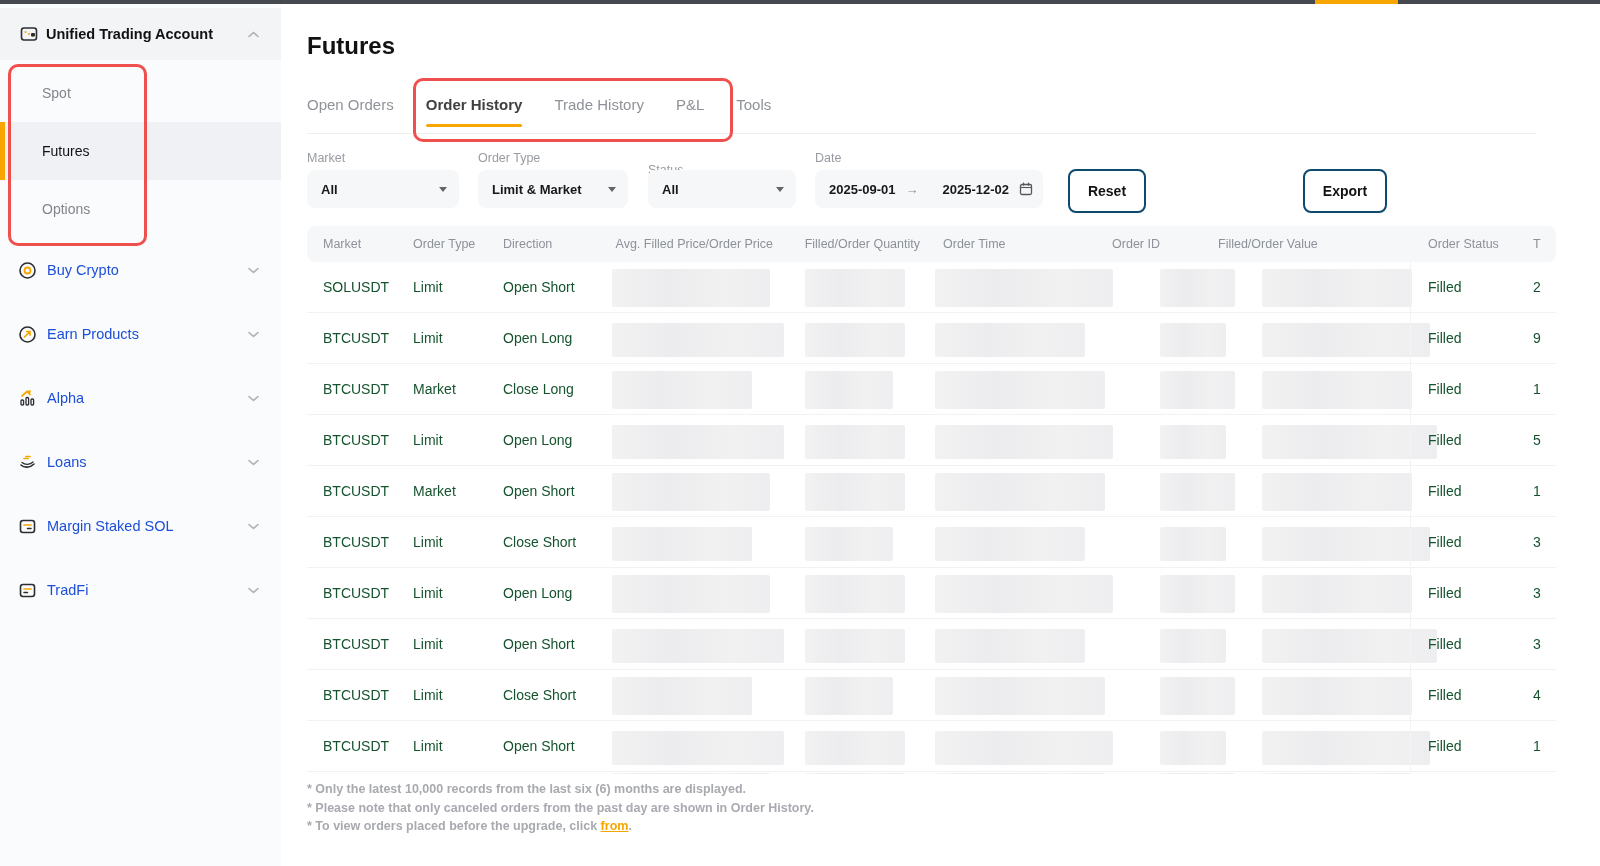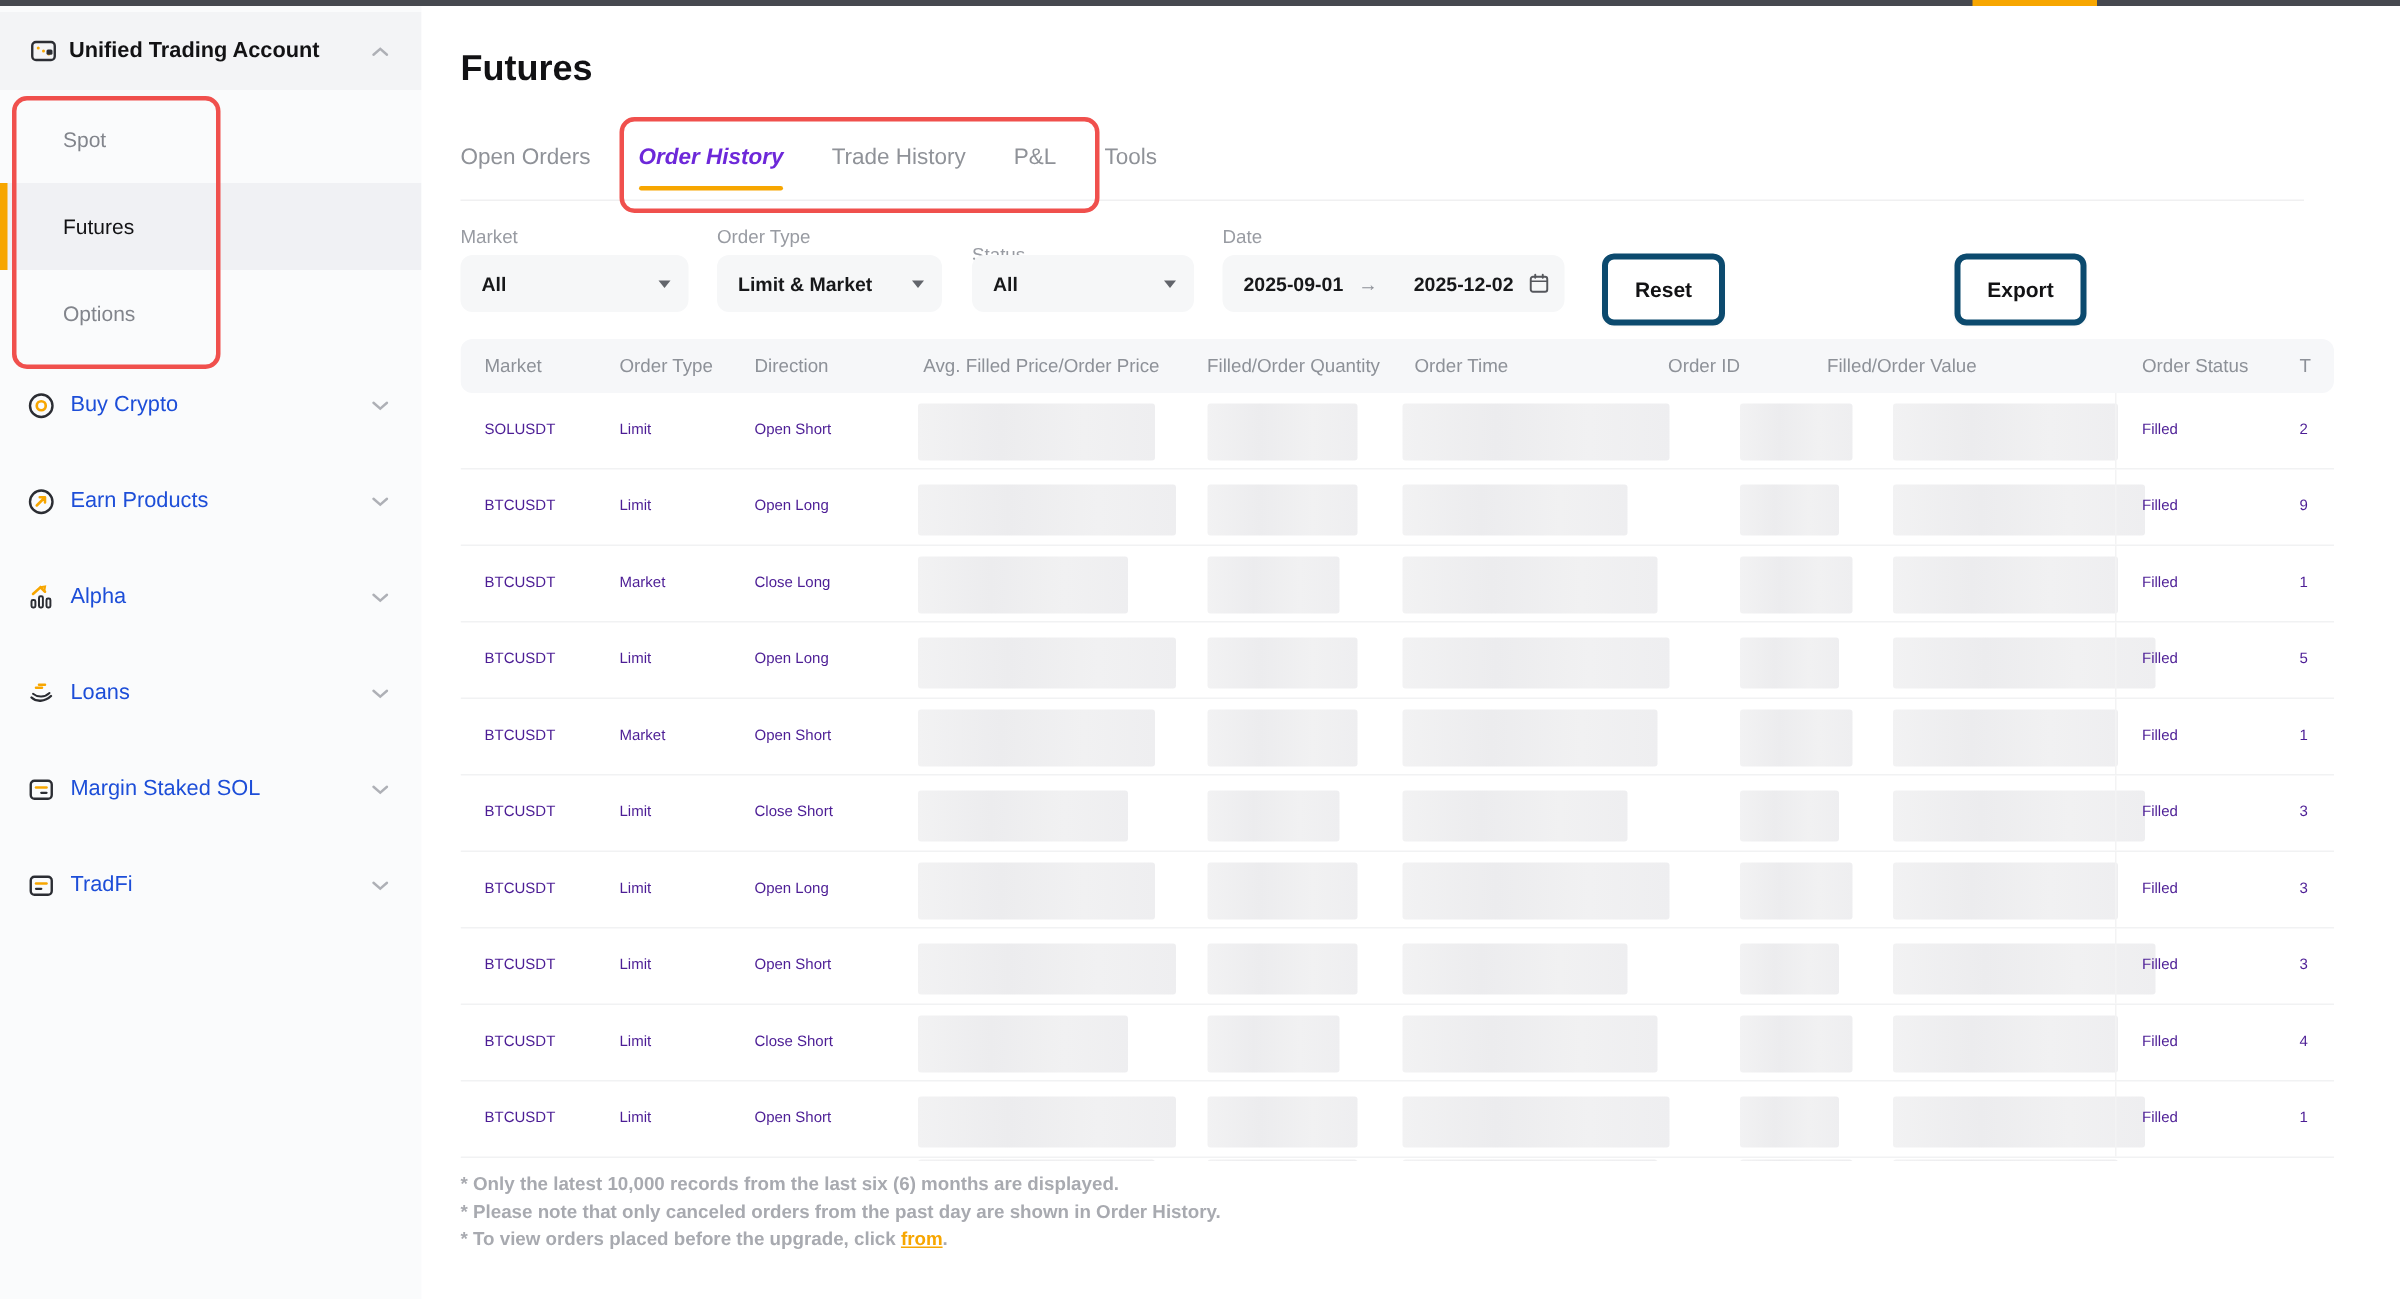--- a/index.html
+++ b/index.html
@@ -27,45 +27,45 @@
   .menu-item{position:absolute;left:0;width:281px;height:42px;display:flex;align-items:center;cursor:pointer;}
   .menu-item .ic{margin-left:18px;width:19px;height:19px;flex:0 0 19px;}
   .menu-item .lbl{margin-left:10px;font-size:14.5px;color:#1d4ed8;}
   .menu-item .chev{margin-left:auto;margin-right:22px;}
 
   
   .main{position:absolute;left:281px;top:4px;width:1319px;height:862px;background:#ffffff;}
   .page-title{position:absolute;left:26px;top:28px;font-size:24px;font-weight:700;color:#121214;}
   .tabs{position:absolute;left:26px;top:92px;display:flex;align-items:center;}
   .tab{font-size:15px;color:#8f9298;margin-right:32px;cursor:pointer;position:relative;padding-bottom:14px;}
-  .tab.active{color:#6d28d9;font-weight:700;font-style:italic;}
+  .tab.active{color:#404040;font-weight:700;}
   .tab.active .underline{position:absolute;left:0;bottom:0;width:100%;height:3px;background:#f7a600;border-radius:2px;}
   .tabs-divider{position:absolute;left:26px;top:129px;width:1229px;height:1px;background:#f0f0f1;}
   .tabs-redbox{position:absolute;left:132px;top:74px;width:314px;height:58px;border:3px solid #f0504d;border-radius:10px;pointer-events:none;}
 
   
   .flabel{position:absolute;top:147px;font-size:12.5px;color:#989ba2;}
   .fbox{position:absolute;top:166px;height:38px;background:#f6f7f8;border-radius:8px;display:flex;align-items:center;box-sizing:border-box;cursor:pointer;}
   .fbox .val{margin-left:14px;font-size:13px;font-weight:700;color:#17181a;}
   .caret{margin-left:auto;margin-right:12px;width:0;height:0;border-left:4.5px solid transparent;border-right:4.5px solid transparent;border-top:5.5px solid #62656b;}
   .datebox .val{font-weight:700;font-size:13px;}
   .datebox .arrow{margin:0 10px;color:#8d9097;font-size:13px;}
-  .btn{position:absolute;top:165px;height:40px;background:#fff;border:4px solid #0c4a6e;border-radius:8px;display:flex;align-items:center;justify-content:center;font-size:14px;font-weight:700;color:#121214;cursor:pointer;box-shadow:0 1px 2px rgba(0,0,0,0.03);}
+  .btn{position:absolute;top:165px;height:40px;background:#fff;border:2px solid #0c4a6e;border-radius:8px;display:flex;align-items:center;justify-content:center;font-size:14px;font-weight:700;color:#121214;cursor:pointer;box-shadow:0 1px 2px rgba(0,0,0,0.03);}
 
   
   .table{position:absolute;left:26px;top:222px;width:1255px;height:548px;overflow:hidden;}
   .thead{position:relative;width:1249px;height:36px;background:#f6f7f9;border-radius:8px;}
   .hcell{position:absolute;top:0;height:36px;line-height:36px;font-size:12.5px;color:#8d9198;white-space:nowrap;}
   .h1{left:16px;} .h2{left:106px;} .h3{left:196px;}
   .h4{left:240px;width:226px;text-align:right;} .h5{left:486px;width:127px;text-align:right;}
   .h6{left:636px;} .h7{left:763px;width:90px;text-align:right;}
   .h8{left:911px;} .h9{left:1121px;} .h10{left:1226px;}
   .tbody{position:relative;}
   .trow{position:relative;width:1249px;height:50px;border-bottom:1px solid #f1f2f3;}
-  .trow .c{position:absolute;top:0;height:50px;line-height:50px;font-size:10px;color:#4c1d95;white-space:nowrap;}
+  .trow .c{position:absolute;top:0;height:50px;line-height:50px;font-size:14px;color:#14532d;white-space:nowrap;}
   .c-market{left:16px;} .c-type{left:106px;} .c-dir{left:196px;}
   .c-status{left:1121px;} .c-tail{left:1226px;}
   .red{color:#ef454a;} .green{color:#20b26c;}
   .stickyline{position:absolute;left:1103px;top:0;height:50px;width:1px;background:#f3f3f4;}
   .rb{position:absolute;top:7px;height:38px;border-radius:2px;
       background:linear-gradient(90deg,#f2f2f3 0%,#ececee 35%,#f1f1f2 70%,#eeeef0 100%);}
   .rb1{left:305px;width:158px;} .rb2{left:498px;width:100px;} .rb3{left:628px;width:170px;}
   .rb4{left:853px;width:75px;}  .rb5{left:955px;width:168px;}
   .trow:nth-child(2n) .rb1{width:172px;} .trow:nth-child(3n) .rb1{width:140px;}
   .trow:nth-child(2n) .rb3{width:150px;} .trow:nth-child(3n+1) .rb3{width:178px;}

